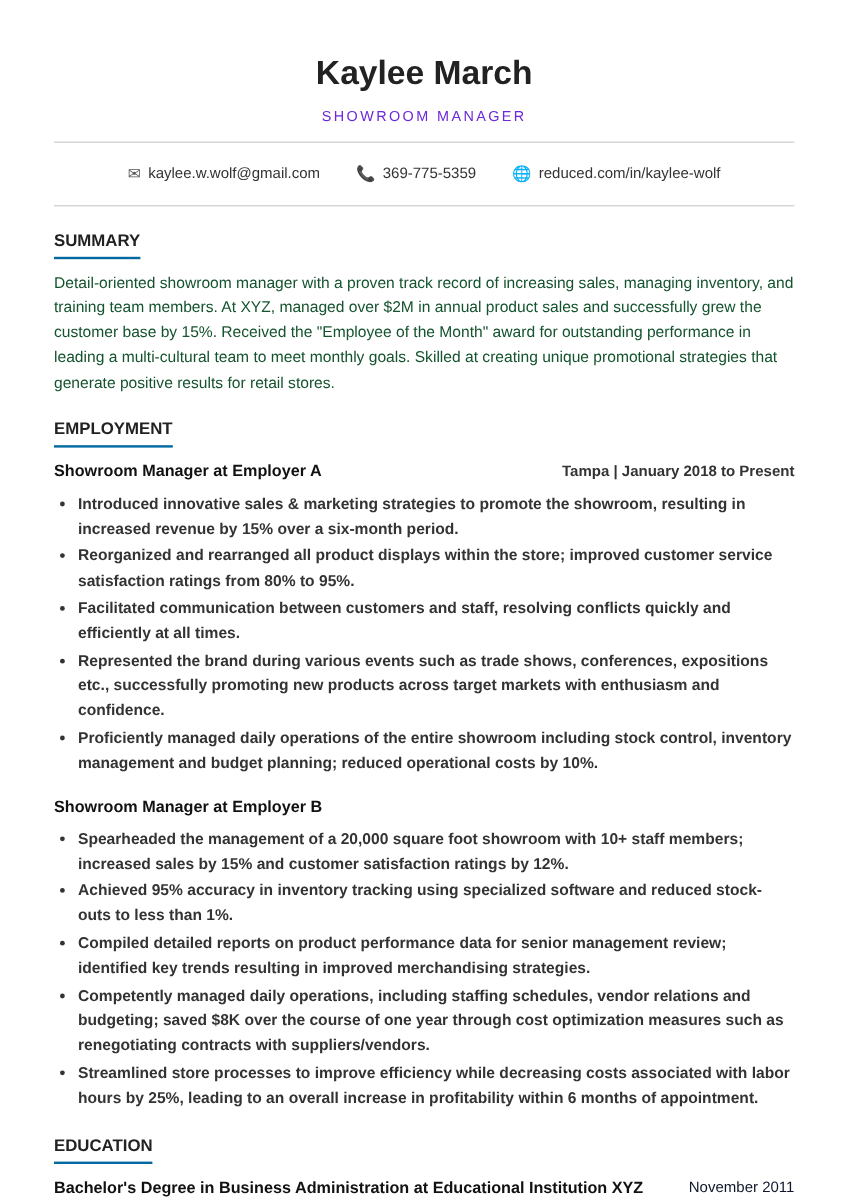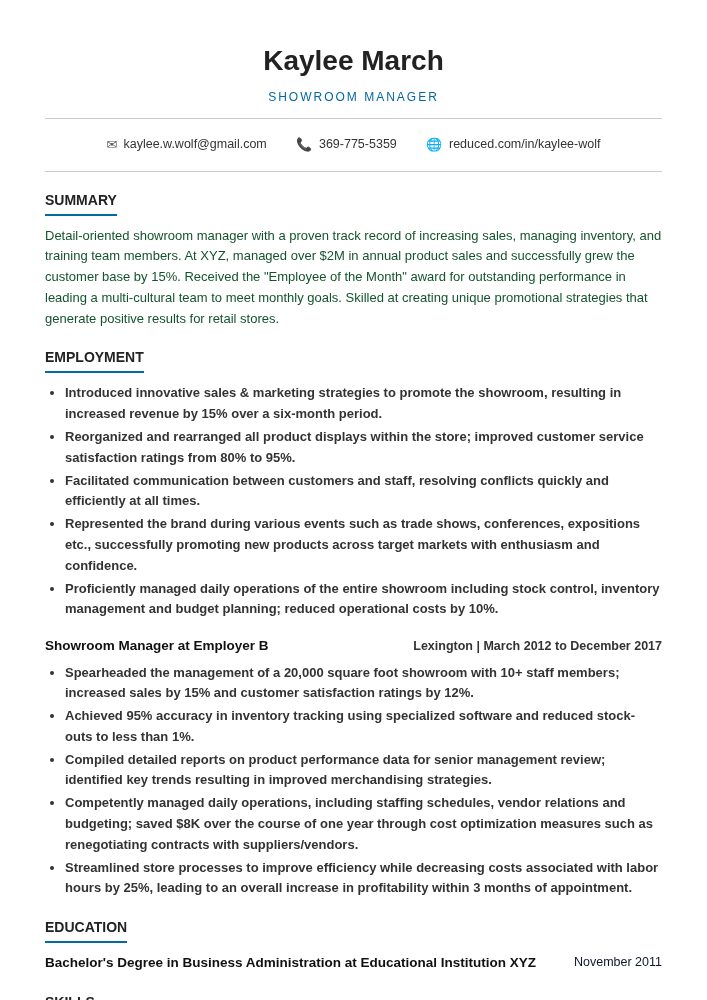--- a/index.html
+++ b/index.html
@@ -16,21 +16,21 @@
     .header-name {
       text-align: center;
       font-size: 28px;
       font-weight: bold;
       margin-bottom: 6px;
     }
     .header-title {
       text-align: center;
       letter-spacing: 2px;
       font-size: 12px;
-      color: #0369a1;
+      color: #6d28d9;
       margin-bottom: 12px;
     }
     .divider {
       border: none;
       border-top: 1px solid #ccc;
       margin: 10px 0;
     }
     .contact-row {
       display: flex;
       justify-content: center;
@@ -138,39 +138,42 @@
 
 <div class="section">
   <div class="section-title">SUMMARY</div>
   <p class="summary-text">Detail-oriented showroom manager with a proven track record of increasing sales, managing inventory, and training team members. At XYZ, managed over $2M in annual product sales and successfully grew the customer base by 15%. Received the "Employee of the Month" award for outstanding performance in leading a multi-cultural team to meet monthly goals. Skilled at creating unique promotional strategies that generate positive results for retail stores.</p>
 </div>
 
 <div class="section">
   <div class="section-title">EMPLOYMENT</div>
   <div id="jobs-container">
       <div class="job-section">
+        <div class="job-header">
+          <span class="job-title">Showroom Manager at Employer A</span>
+          <span class="job-location-date">Tampa | January 2018 to Present</span>
+        </div>
         <ul class="job-bullets">
           <li>Introduced innovative sales &amp; marketing strategies to promote the showroom, resulting in increased revenue by 15% over a six-month period.</li>
           <li>Reorganized and rearranged all product displays within the store; improved customer service satisfaction ratings from 80% to 95%.</li>
           <li>Facilitated communication between customers and staff, resolving conflicts quickly and efficiently at all times.</li>
           <li>Represented the brand during various events such as trade shows, conferences, expositions etc., successfully promoting new products across target markets with enthusiasm and confidence.</li>
           <li>Proficiently managed daily operations of the entire showroom including stock control, inventory management and budget planning; reduced operational costs by 10%.</li>
         </ul>
       </div>
       <div class="job-section">
         <div class="job-header">
           <span class="job-title">Showroom Manager at Employer B</span>
-          <span class="job-location-date">Lexington | March 2012 to December 2017</span>
         </div>
         <ul class="job-bullets">
           <li>Spearheaded the management of a 20,000 square foot showroom with 10+ staff members; increased sales by 15% and customer satisfaction ratings by 12%.</li>
           <li>Achieved 95% accuracy in inventory tracking using specialized software and reduced stock-outs to less than 1%.</li>
           <li>Compiled detailed reports on product performance data for senior management review; identified key trends resulting in improved merchandising strategies.</li>
           <li>Competently managed daily operations, including staffing schedules, vendor relations and budgeting; saved $8K over the course of one year through cost optimization measures such as renegotiating contracts with suppliers/vendors.</li>
-          <li>Streamlined store processes to improve efficiency while decreasing costs associated with labor hours by 25%, leading to an overall increase in profitability within 3 months of appointment.</li>
+          <li>Streamlined store processes to improve efficiency while decreasing costs associated with labor hours by 25%, leading to an overall increase in profitability within 6 months of appointment.</li>
         </ul>
       </div>
     </div>
 </div>
 
 <div class="section">
   <div class="section-title">EDUCATION</div>
   <div class="edu-header">
     <span class="edu-title">Bachelor's Degree in Business Administration at Educational Institution XYZ</span>
     <span class="edu-date">November 2011</span>

